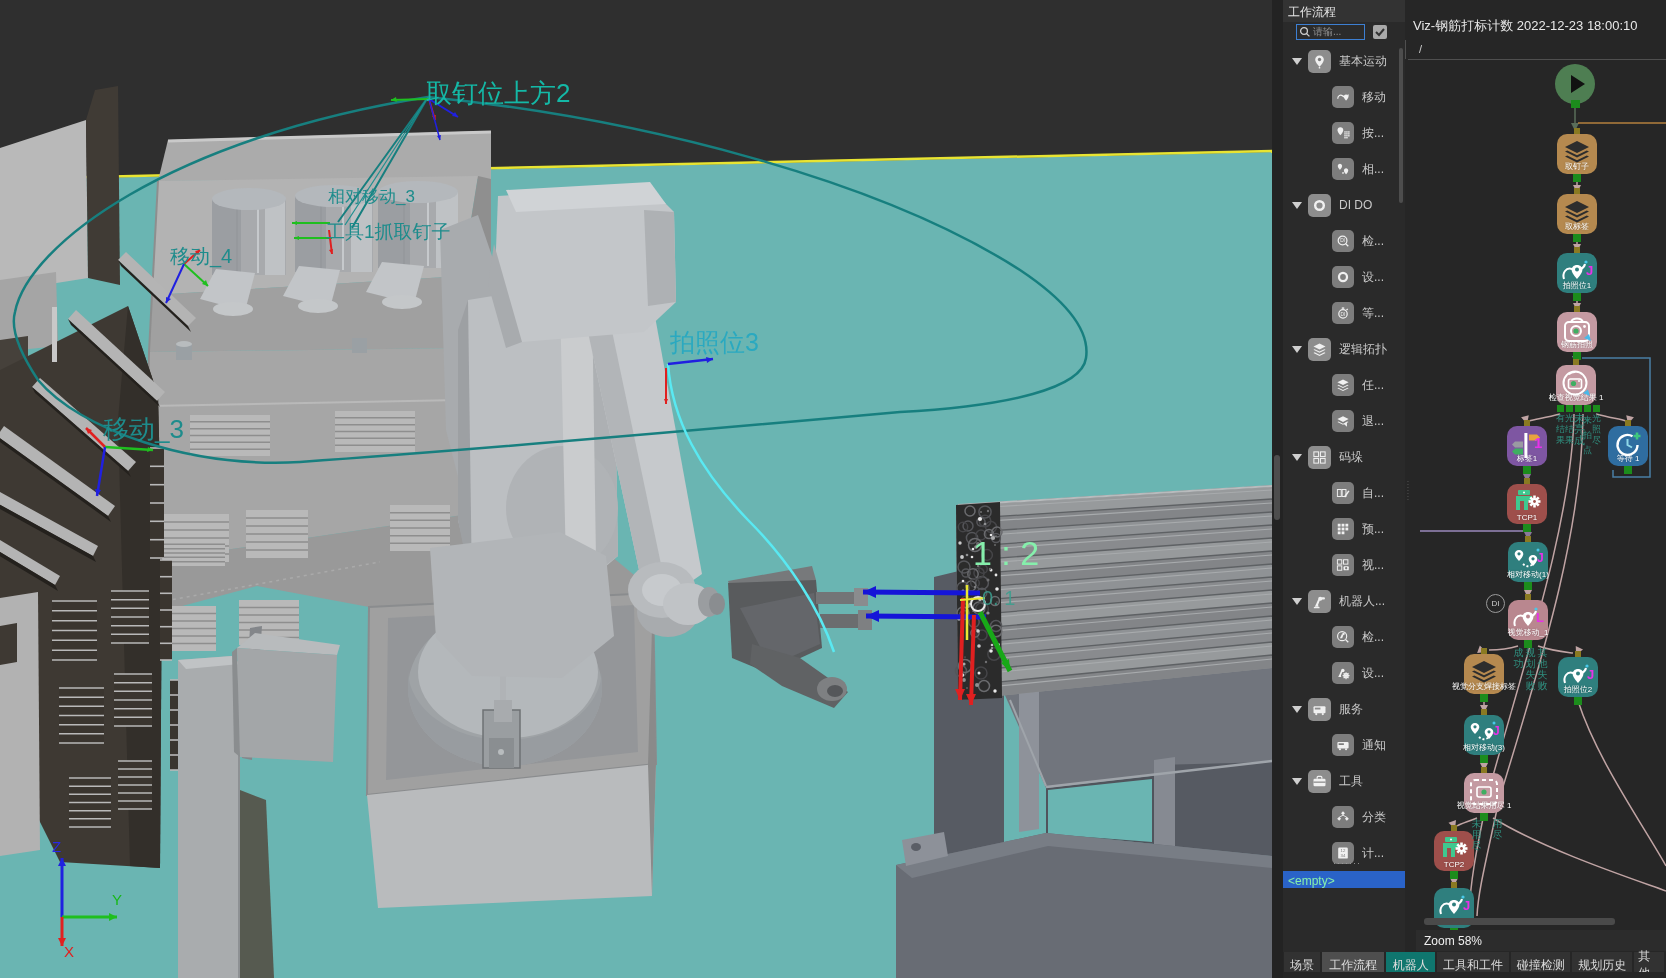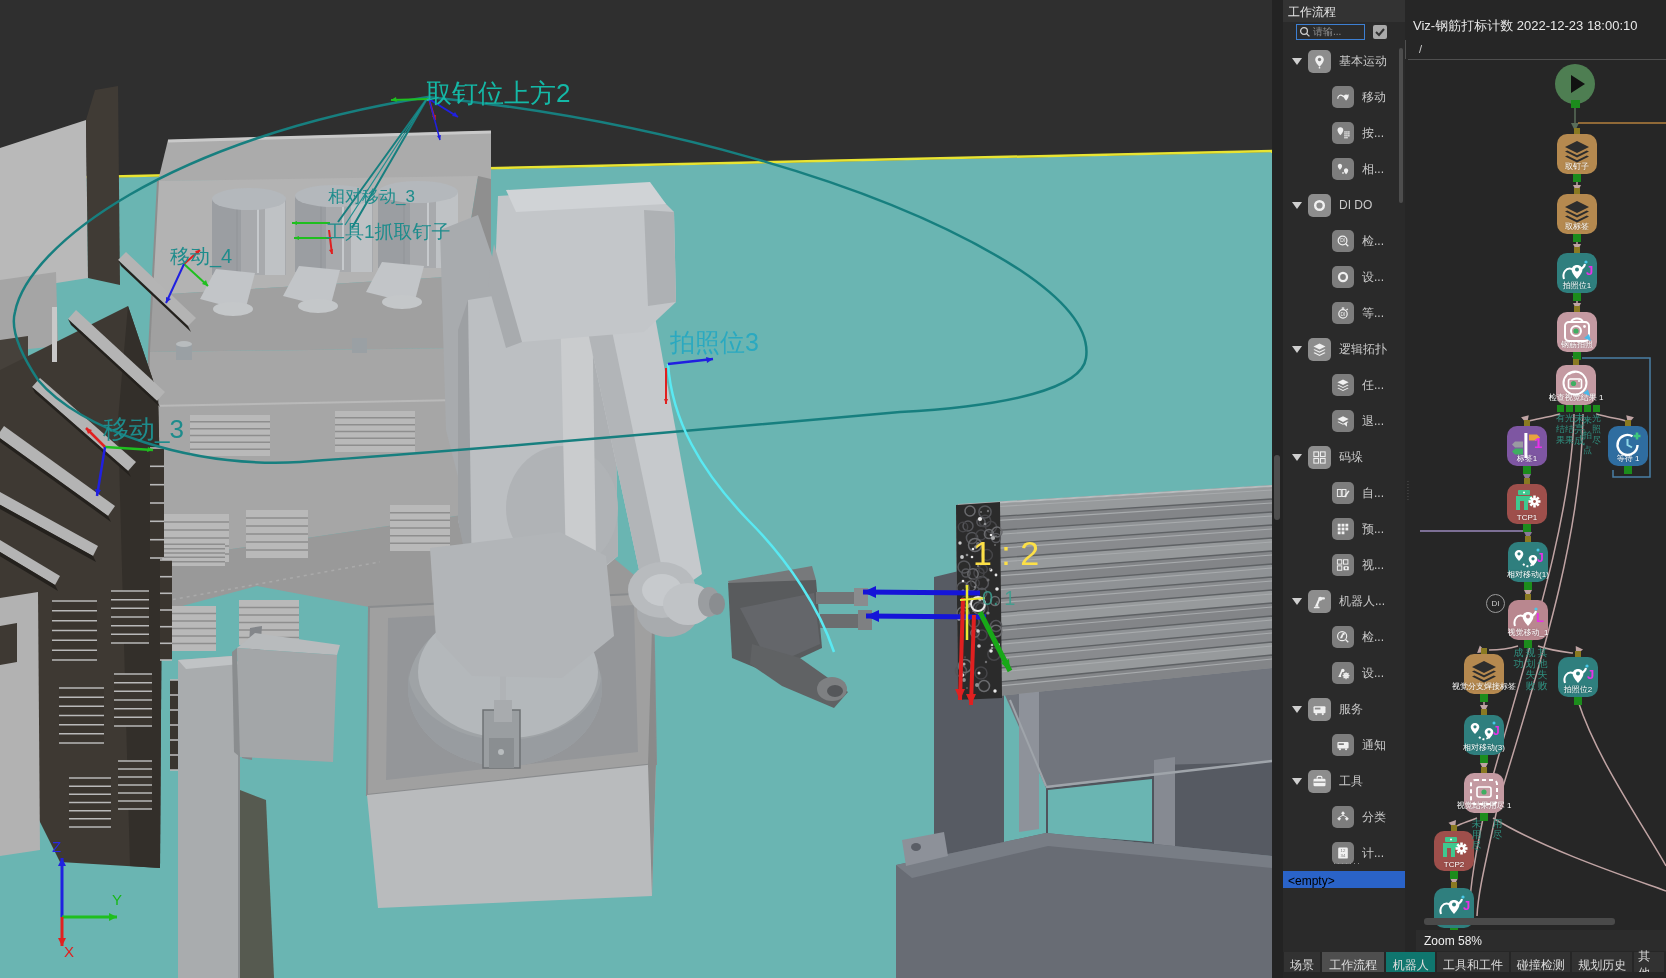--- a/index.html
+++ b/index.html
@@ -468,21 +468,21 @@
       <text x="52" y="852" fill="#2828e8" font-size="15" font-family="Liberation Sans">Z</text>
       <text x="112" y="905" fill="#18b818" font-size="15" font-family="Liberation Sans">Y</text>
       <text x="64" y="957" fill="#e02020" font-size="15" font-family="Liberation Sans">X</text>
     </svg>
     <div class="lbl" style="left:426px;top:80px;font-size:26px;color:#14b8a6;opacity:1">取钉位上方2</div>
     <div class="lbl" style="left:328px;top:188px;font-size:17px;color:#1e8c8c;opacity:1">相对移动_3</div>
     <div class="lbl" style="left:326px;top:222px;font-size:19px;color:#1e8c8c;opacity:1">工具1抓取钉子</div>
     <div class="lbl" style="left:170px;top:246px;font-size:20px;color:#1e8c8c;opacity:1">移动_4</div>
     <div class="lbl" style="left:103px;top:416px;font-size:26px;color:#1e8c8c;opacity:1">移动_3</div>
     <div class="lbl" style="left:670px;top:330px;font-size:25px;color:#2aa9c0;opacity:1">拍照位3</div>
-    <div class="lbl" style="left:973px;top:536px;font-size:34px;color:#fde047;opacity:1">1 : 2</div>
+    <div class="lbl" style="left:973px;top:536px;font-size:34px;color:#86efac;opacity:1">1 : 2</div>
     <div class="lbl" style="left:982px;top:588px;font-size:20px;color:#3a9f8f;opacity:0.85">0. 1</div>
   </div>
 <div id="vsplit">
     <div style="position:absolute;left:2px;top:455px;width:6px;height:65px;background:#4d4d4d;border-radius:3px"></div>
   </div>
 
 <div id="panel">
  <div style="position:absolute;left:0;top:0;width:122px;height:22px;background:#333">
       <span style="position:absolute;left:5px;top:4px;color:#e4e4e4;font-size:12px">工作流程</span>
     </div>
@@ -769,21 +769,21 @@
         <div class="ticon chi">
           <svg width="14" height="14" viewBox="0 0 16 16">
             <rect x="2.5" y="1.6" width="11" height="12.8" rx="1.4" fill="#f0f0f0"></rect>
             <text x="8" y="7" font-size="5" fill="#7d7d7d" text-anchor="middle" font-family="Liberation Sans">12</text>
             <text x="8" y="12.5" font-size="5" fill="#7d7d7d" text-anchor="middle" font-family="Liberation Sans">34</text>
           </svg>
         </div>
         <span class="tlab">计...</span>
       </div>
 <div style="position:absolute;left:50px;top:836px;color:#9a9a9a;font-size:9px;letter-spacing:1px">·······</div>
-<div style="position:absolute;left:0;top:849px;width:122px;height:17px;background:#2a63c8"><span style="color:#000000;font-size:12px;margin-left:5px">&lt;empty&gt;</span></div>
+<div style="position:absolute;left:0;top:849px;width:122px;height:17px;background:#2a63c8"><span style="color:#86efac;font-size:12px;margin-left:5px">&lt;empty&gt;</span></div>
 <div style="position:absolute;left:116px;top:26px;width:4px;height:155px;background:#4d4d4d;border-radius:2px"></div>
     </div>
     <div id="flow">
       <div style="position:absolute;left:8px;top:17px;color:#e8e8e8;font-size:13px;white-space:nowrap">Viz-钢筋打标计数 2022-12-23 18:00:10</div>
       <div style="position:absolute;left:14px;top:43px;color:#cccccc;font-size:11px">/</div>
       <div style="position:absolute;left:3px;top:59px;width:258px;height:1px;background:#4f4f4f"></div>
       <div style="position:absolute;left:0px;top:40px;width:1px;height:19px;background:#4f4f4f"></div>
       <svg width="261" height="952" viewBox="0 0 261 952" style="position:absolute;left:0;top:0">
         <path d="M170 104 L170 128" stroke="#5a6e5a" stroke-width="1.5" fill="none"></path>
         <g transform="translate(170,131) rotate(0)">

